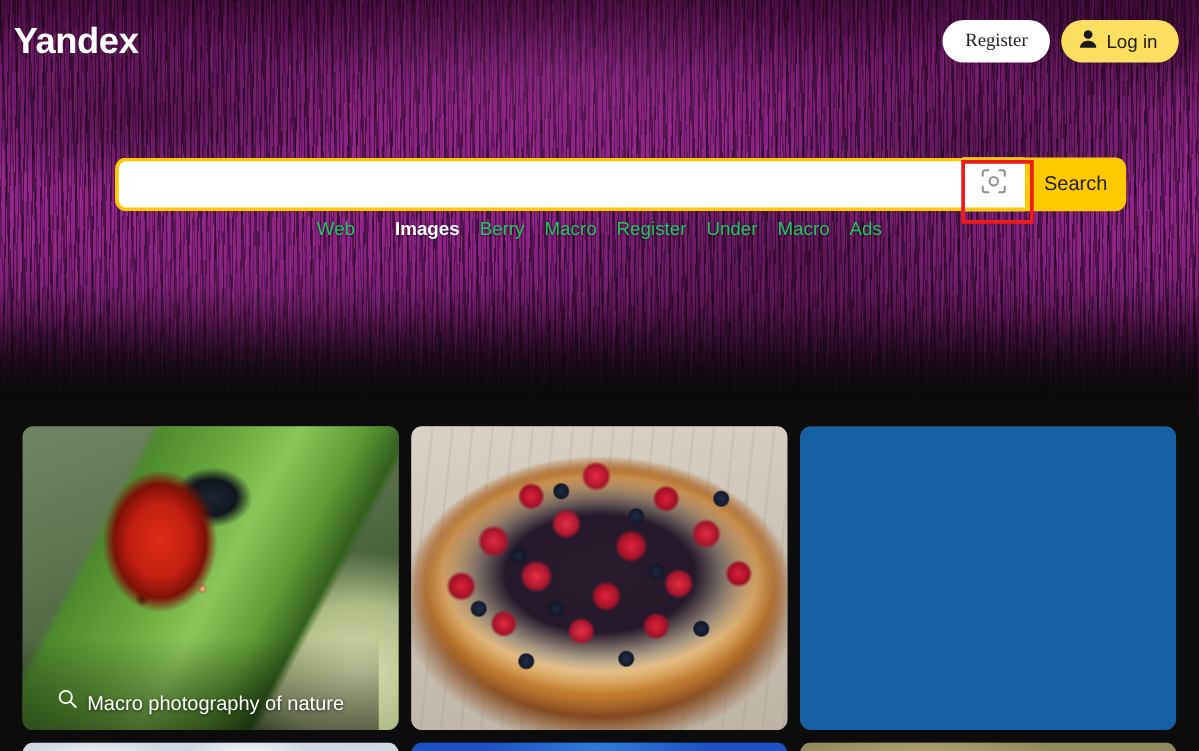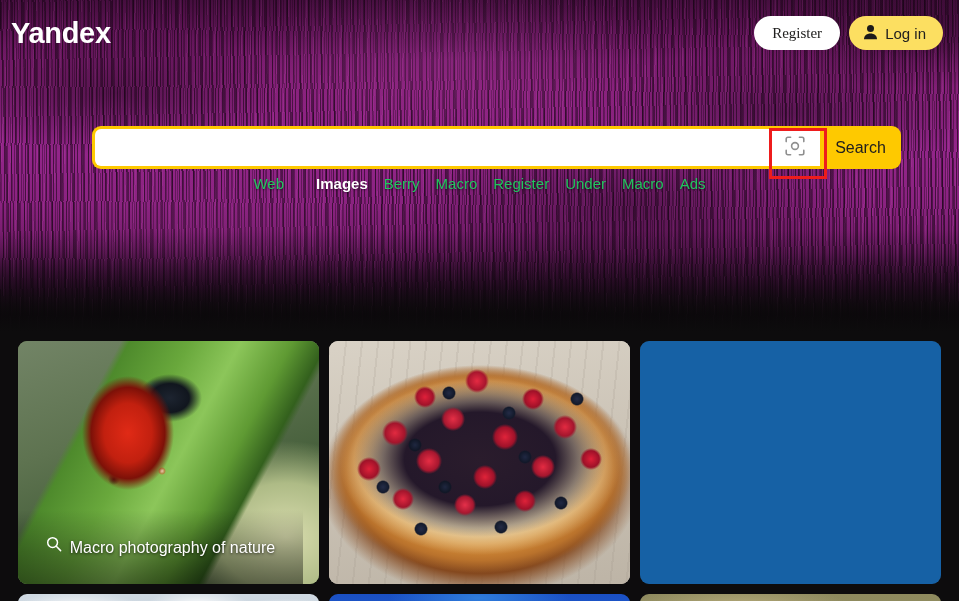--- a/index.html
+++ b/index.html
@@ -252,21 +252,21 @@
     inset: 0;
   }
 
   .card-caption {
     position: absolute;
     left: 0; right: 16px; bottom: 0;
     height: 74px;
     display: flex;
     align-items: flex-end;
     justify-content: center;
-    padding-bottom: 27px;
+    padding-bottom: 11px;
     gap: 8px;
     background: linear-gradient(180deg, rgba(0,0,0,0) 0%, rgba(0,0,0,0.28) 55%, rgba(0,0,0,0.48) 100%);
   }
 
   .card-caption-text {
     color: #ffffff;
     font-size: 16px;
     text-shadow: 0 1px 3px rgba(0,0,0,0.75);
     white-space: nowrap;
   }

